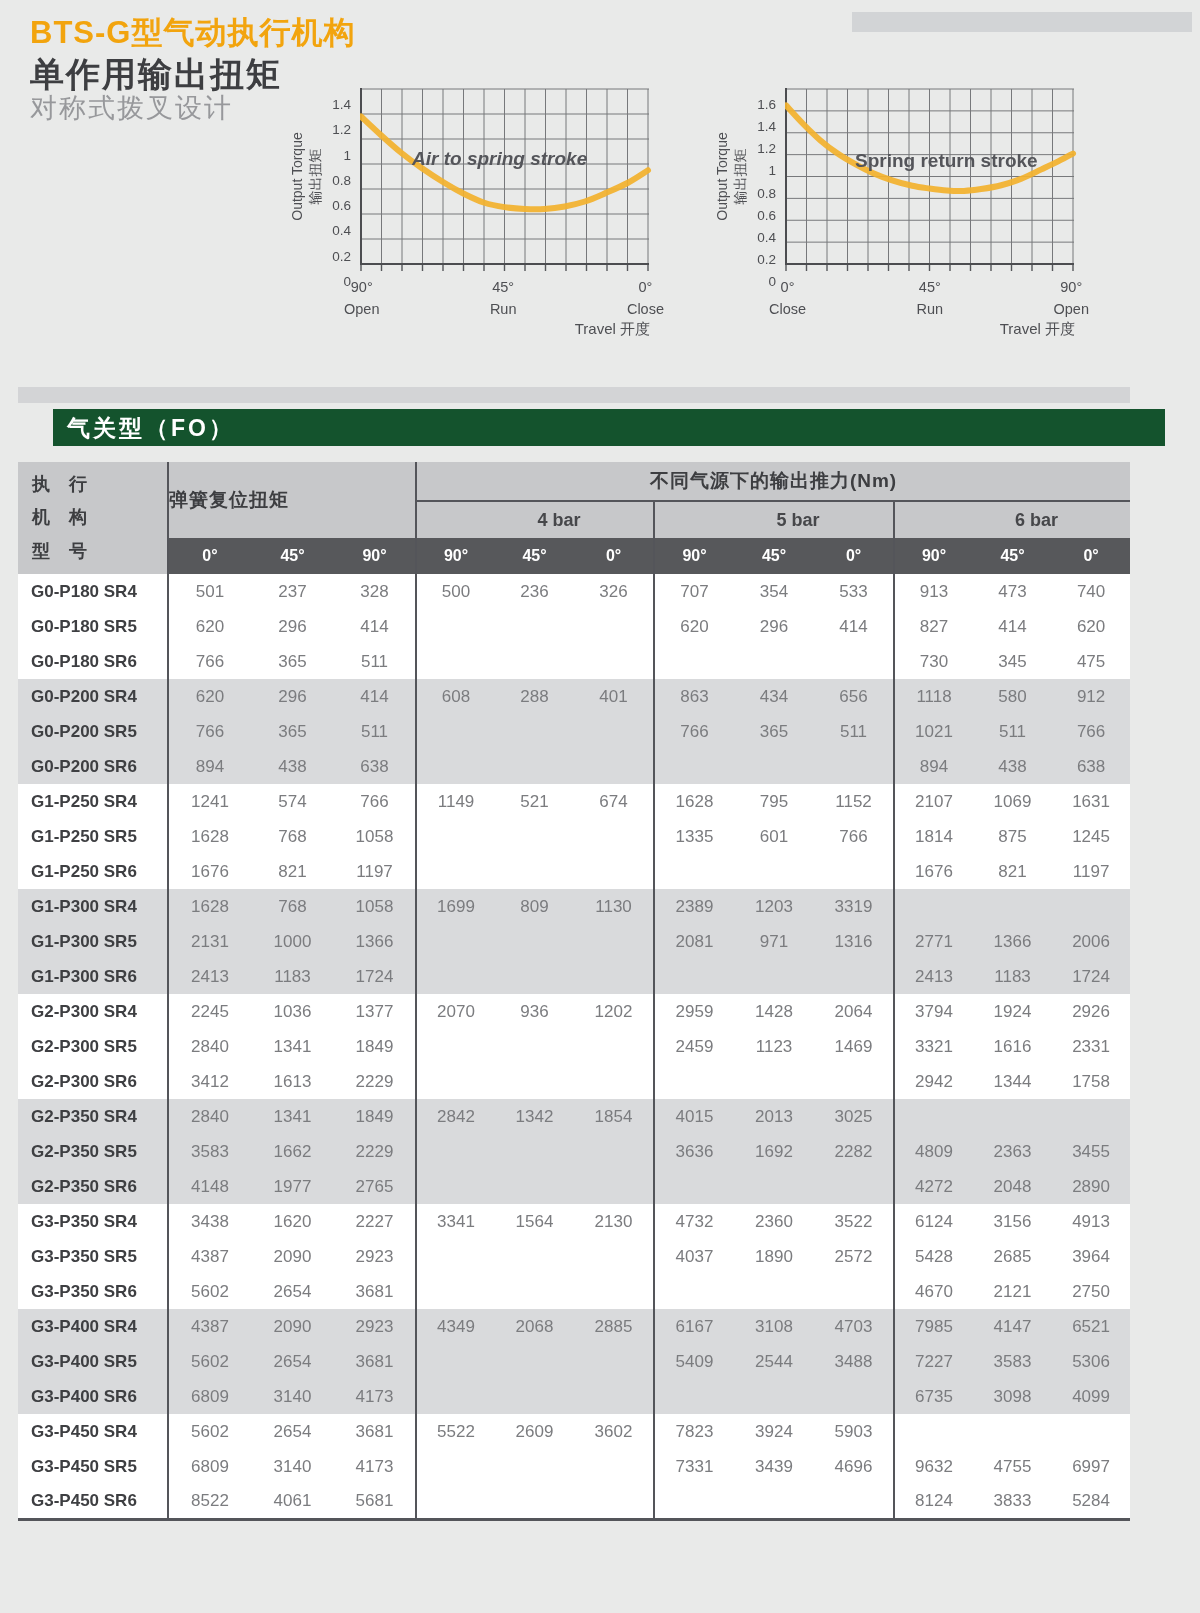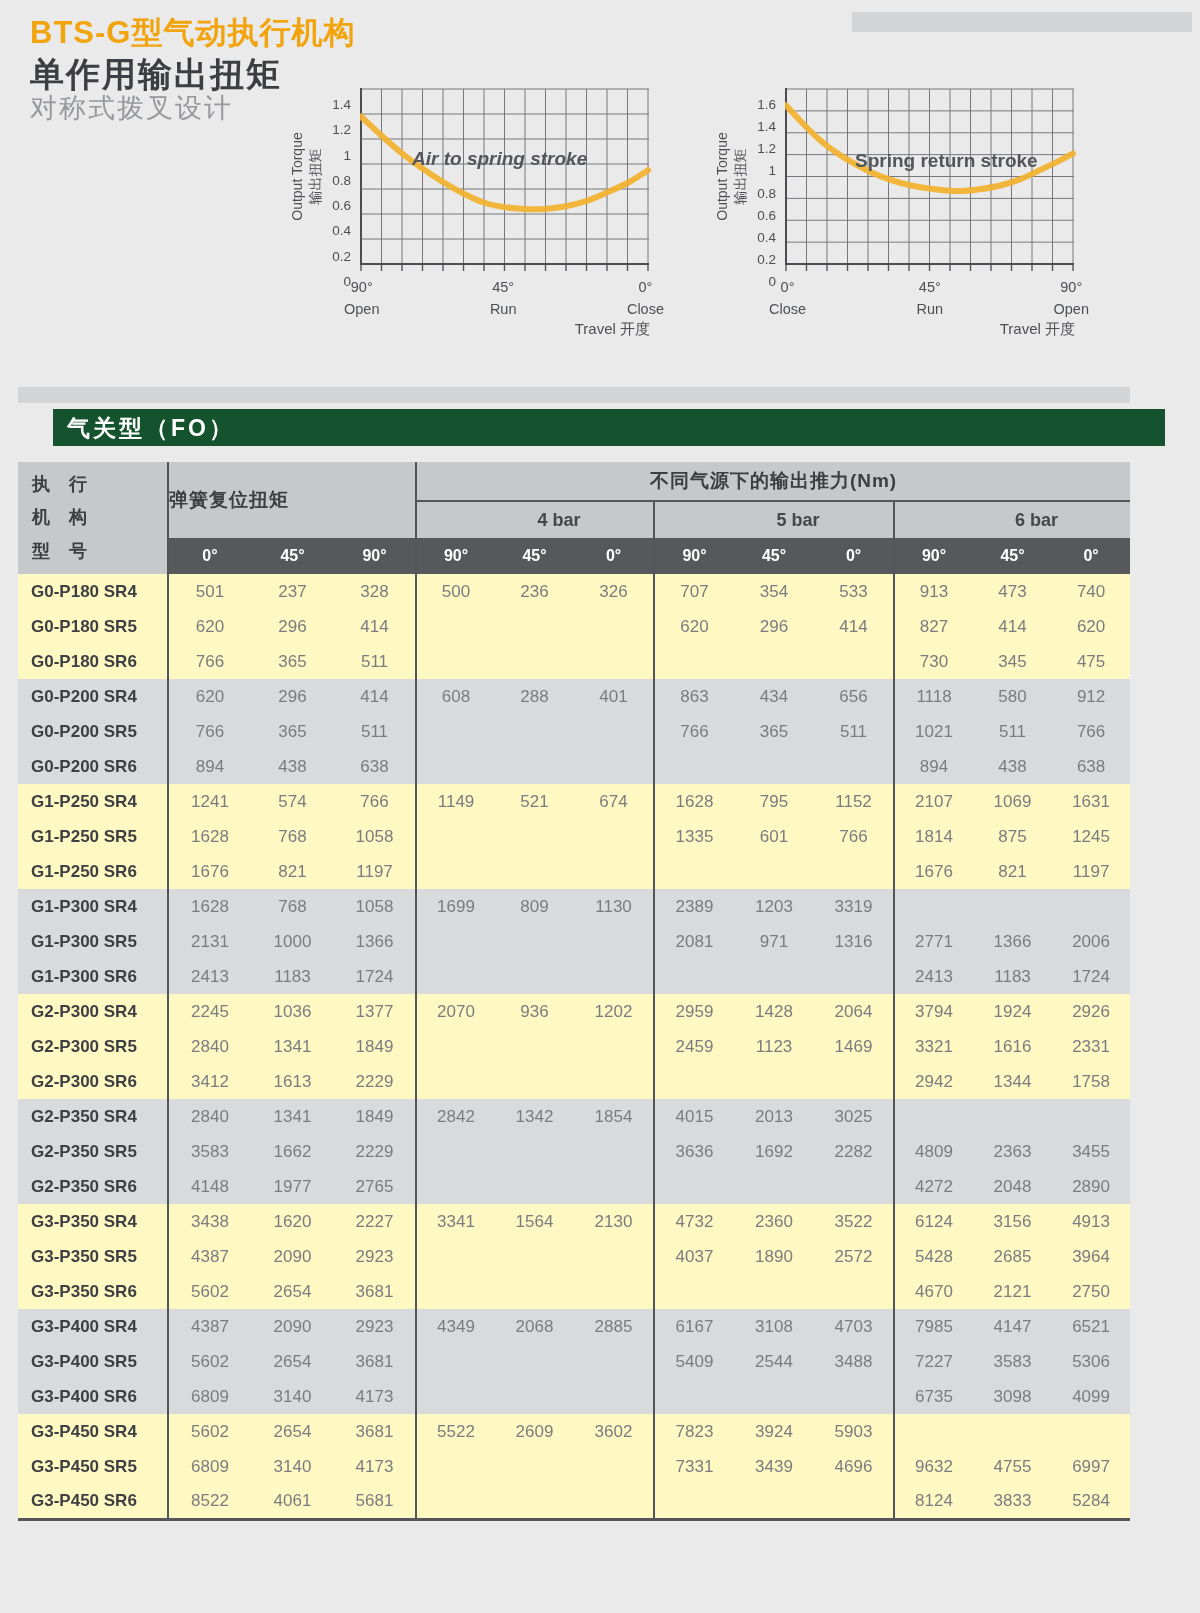--- a/index.html
+++ b/index.html
@@ -43,21 +43,21 @@
   thead th{background:#c7c8ca;color:#3d3e41;font-weight:bold;}
   .model-h{text-align:left;vertical-align:middle;padding-left:14px;font-size:18px;line-height:1.85;letter-spacing:7px;}
   .spring-h{font-size:19px;text-align:left;letter-spacing:1px;}
   .gas-h{font-size:19px;text-align:center;height:38px;letter-spacing:1px;border-bottom:2px solid #54555a;}
   .bar-h{font-size:18px;text-align:center;height:36px;color:#46474a;padding-left:48px;}
   .deg{background:#57585b;color:#ffffff;font-size:16px;font-weight:bold;text-align:center;height:36px;}
   .sec{border-left:2px solid #54555a;}
   tbody tr{height:35px;}
   tbody .model{font-weight:bold;color:#3e3f42;font-size:17px;padding-left:13px;}
   tbody .val{text-align:center;color:#7b7c7f;font-size:17px;}
-  tr.g0{background:#fef9c3;}
+  tr.g0{background:#ffffff;}
   tr.g1{background:#d9dadc;}
 </style>
 </head>
 <body>
 
 <div class="h1">BTS-G型气动执行机构</div>
 <div class="topbar"></div>
 <div class="h2">单作用输出扭矩</div>
 <div class="h3">对称式拨叉设计</div>
 

